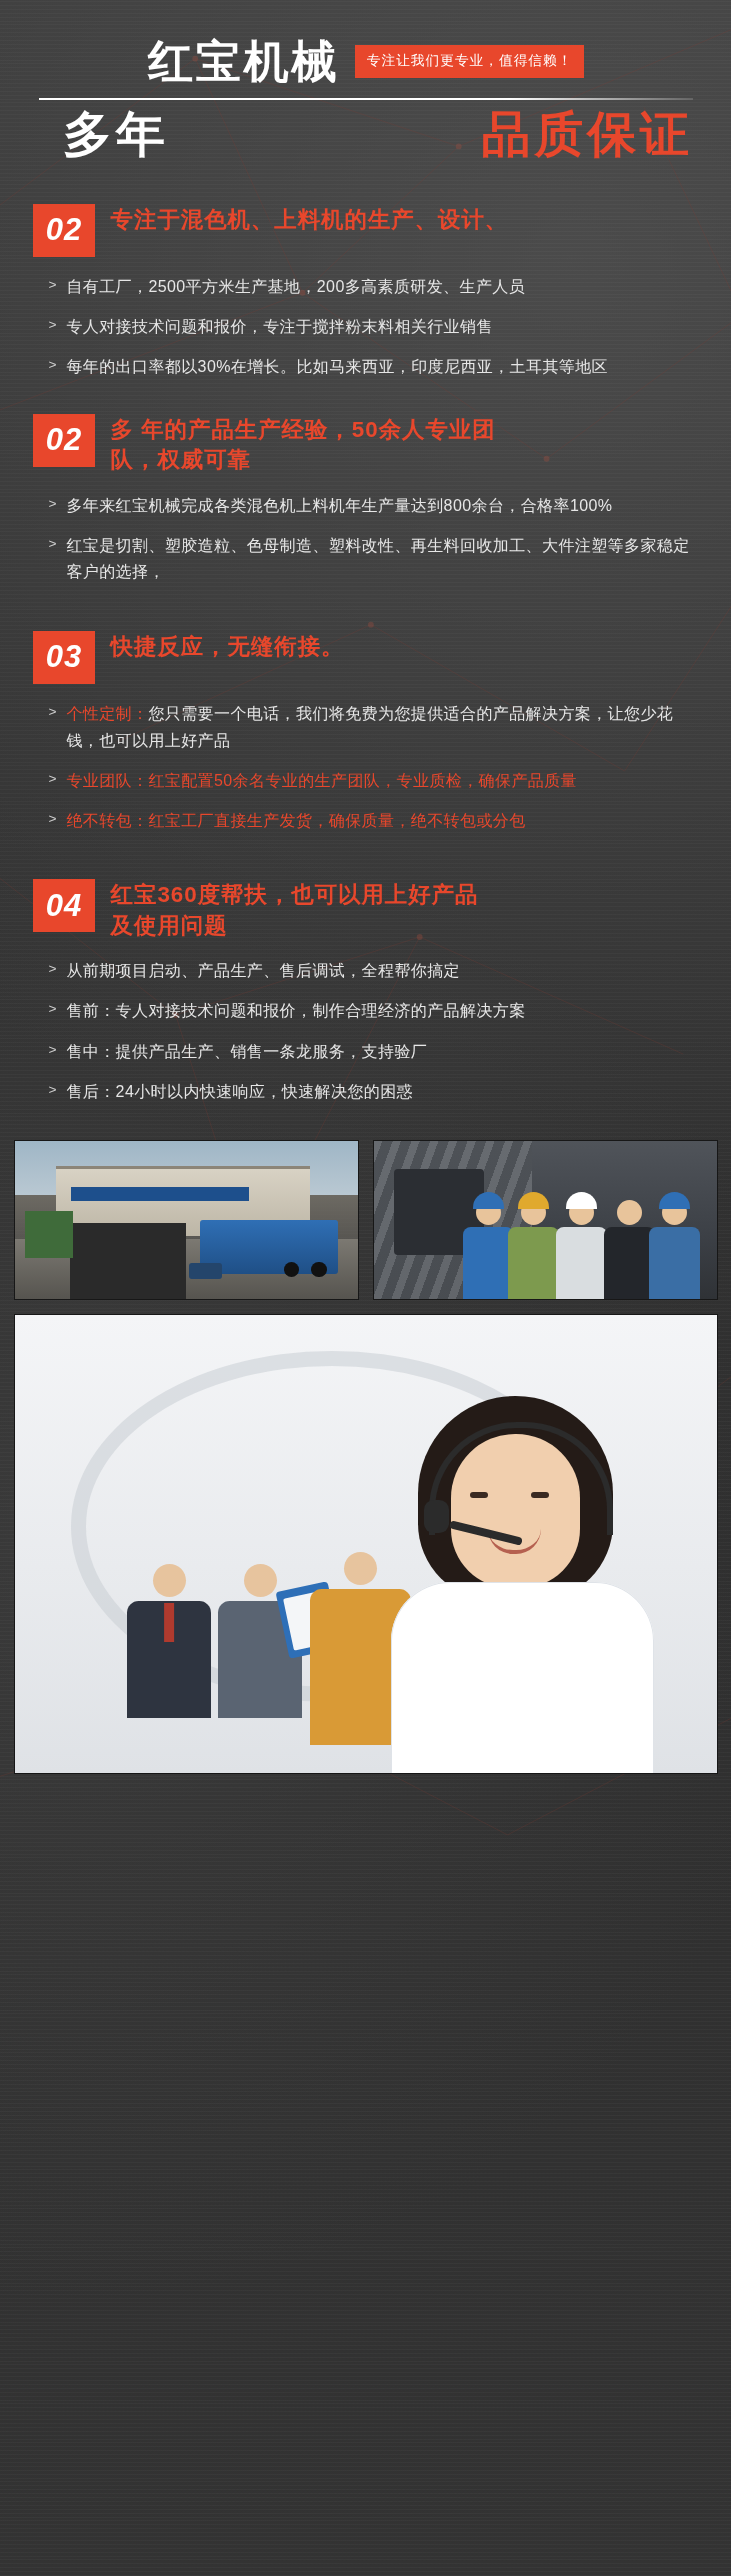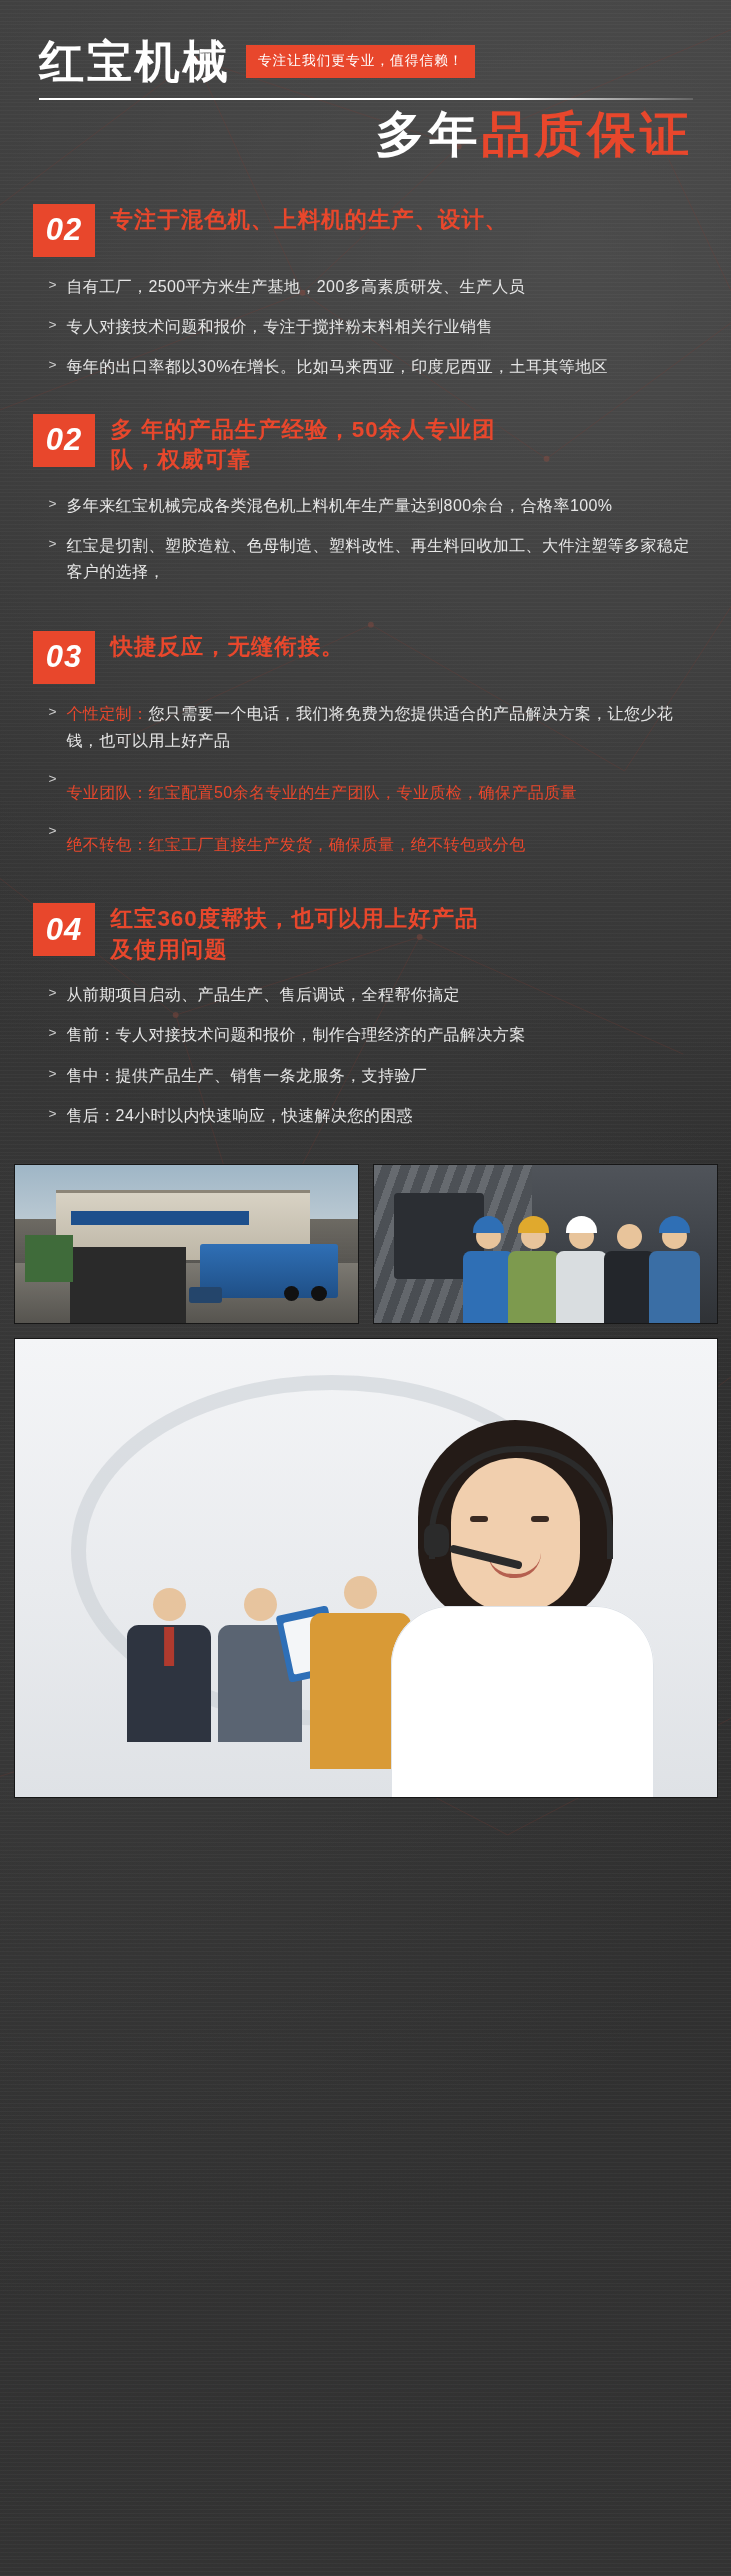--- a/index.html
+++ b/index.html
@@ -31,20 +31,21 @@
   }
 
   
   .header {
     position: relative;
     padding: 39px 39px 9.8px 39px;
   }
   .brand-row {
     display: flex;
     align-items: center;
+    justify-content: center;
   }
   .brand-title {
     font-size: 45px;
     font-weight: bold;
     color: #ffffff;
     letter-spacing: 2.9px;
     line-height: 1;
     white-space: nowrap;
   }
   .brand-tag {
@@ -57,21 +58,21 @@
     white-space: nowrap;
   }
   .brand-rule {
     margin: 13.7px 0 9.8px 0;
     height: 2px;
     background: linear-gradient(90deg, #ffffff 0%, #ffffff 72%, rgba(255,255,255,0.15) 100%);
   }
   .brand-sub {
     display: flex;
     align-items: baseline;
-    justify-content: flex-end;
+    justify-content: space-between;
     font-size: 49px;
     font-weight: bold;
     letter-spacing: 3.9px;
     line-height: 1.05;
     white-space: nowrap;
     margin-left: 24px;
   }
   .brand-sub .w1 { color: #ffffff; }
   .brand-sub .w2 { color: #e8472c; }
 
@@ -125,21 +126,21 @@
     font-size: 13.7px;
     line-height: 1.6;
     margin-right: 9.8px;
   }
   .bullet .btext {
     color: #e6e6e6;
     font-size: 16px;
     line-height: 1.65;
     letter-spacing: 0.4px;
   }
-  .bullet .btext.red { color: #e8472c; margin-top: 12px; }
+  .bullet .btext.red { color: #e8472c; }
   .bullet .btext .lead { color: #e8472c; }
 
   
   .photos-row {
     display: flex;
     gap: 13.7px;
     padding: 0 13.7px;
     margin-top: 35px;
   }
   .photo {

